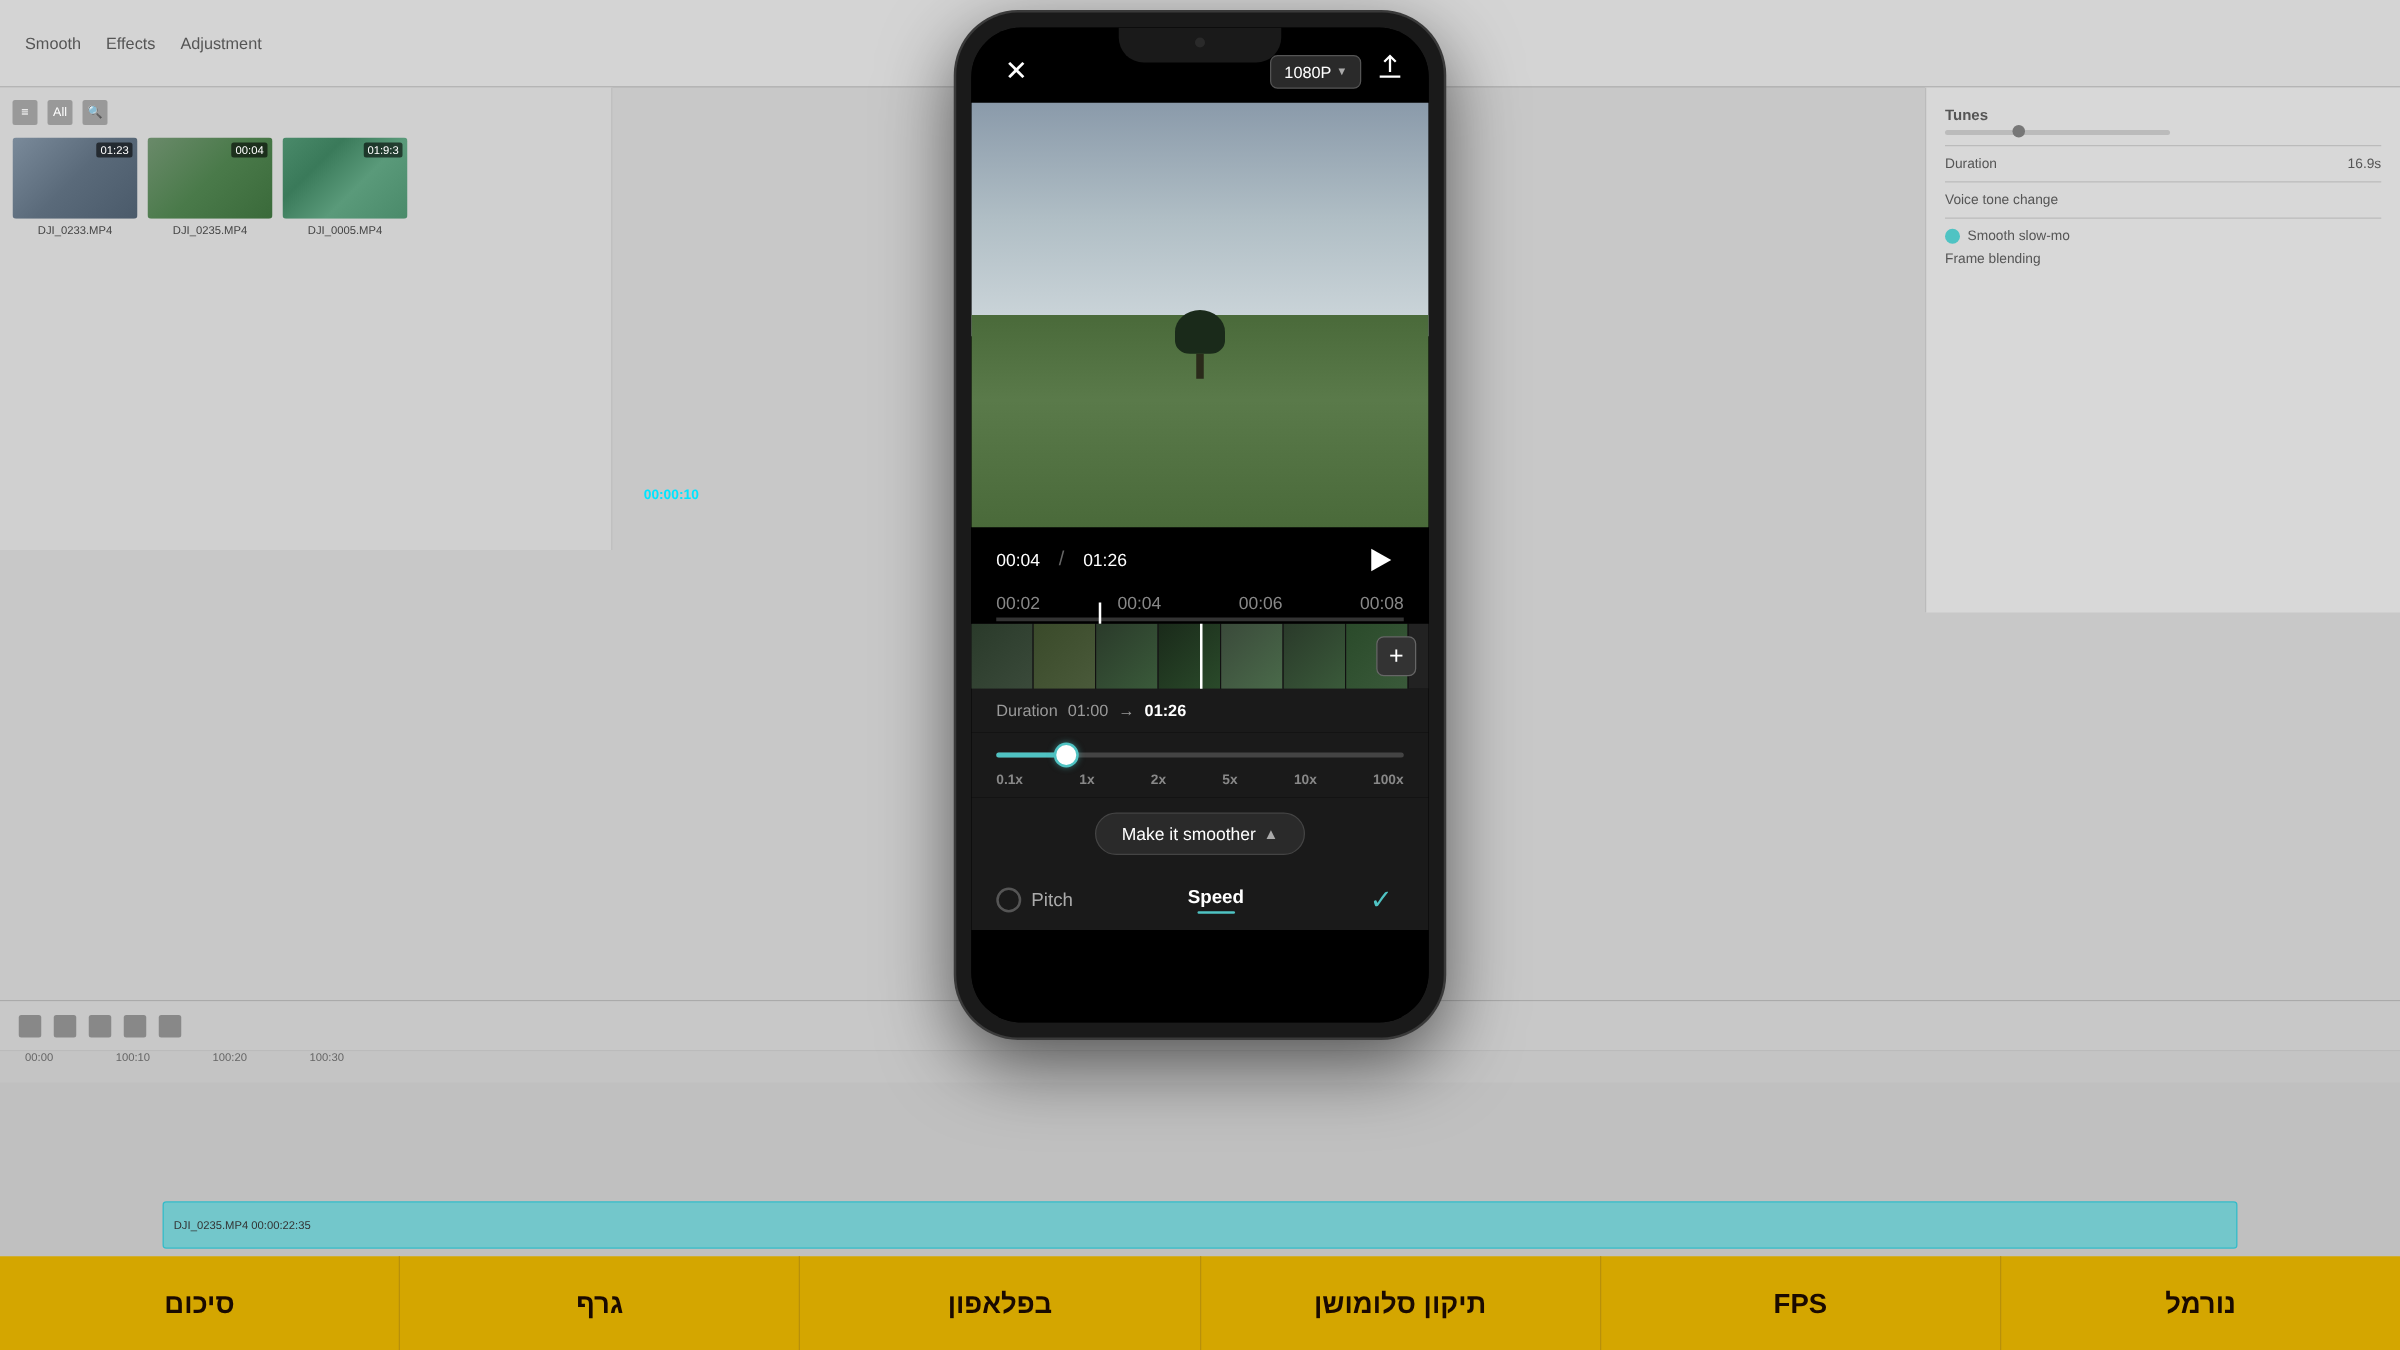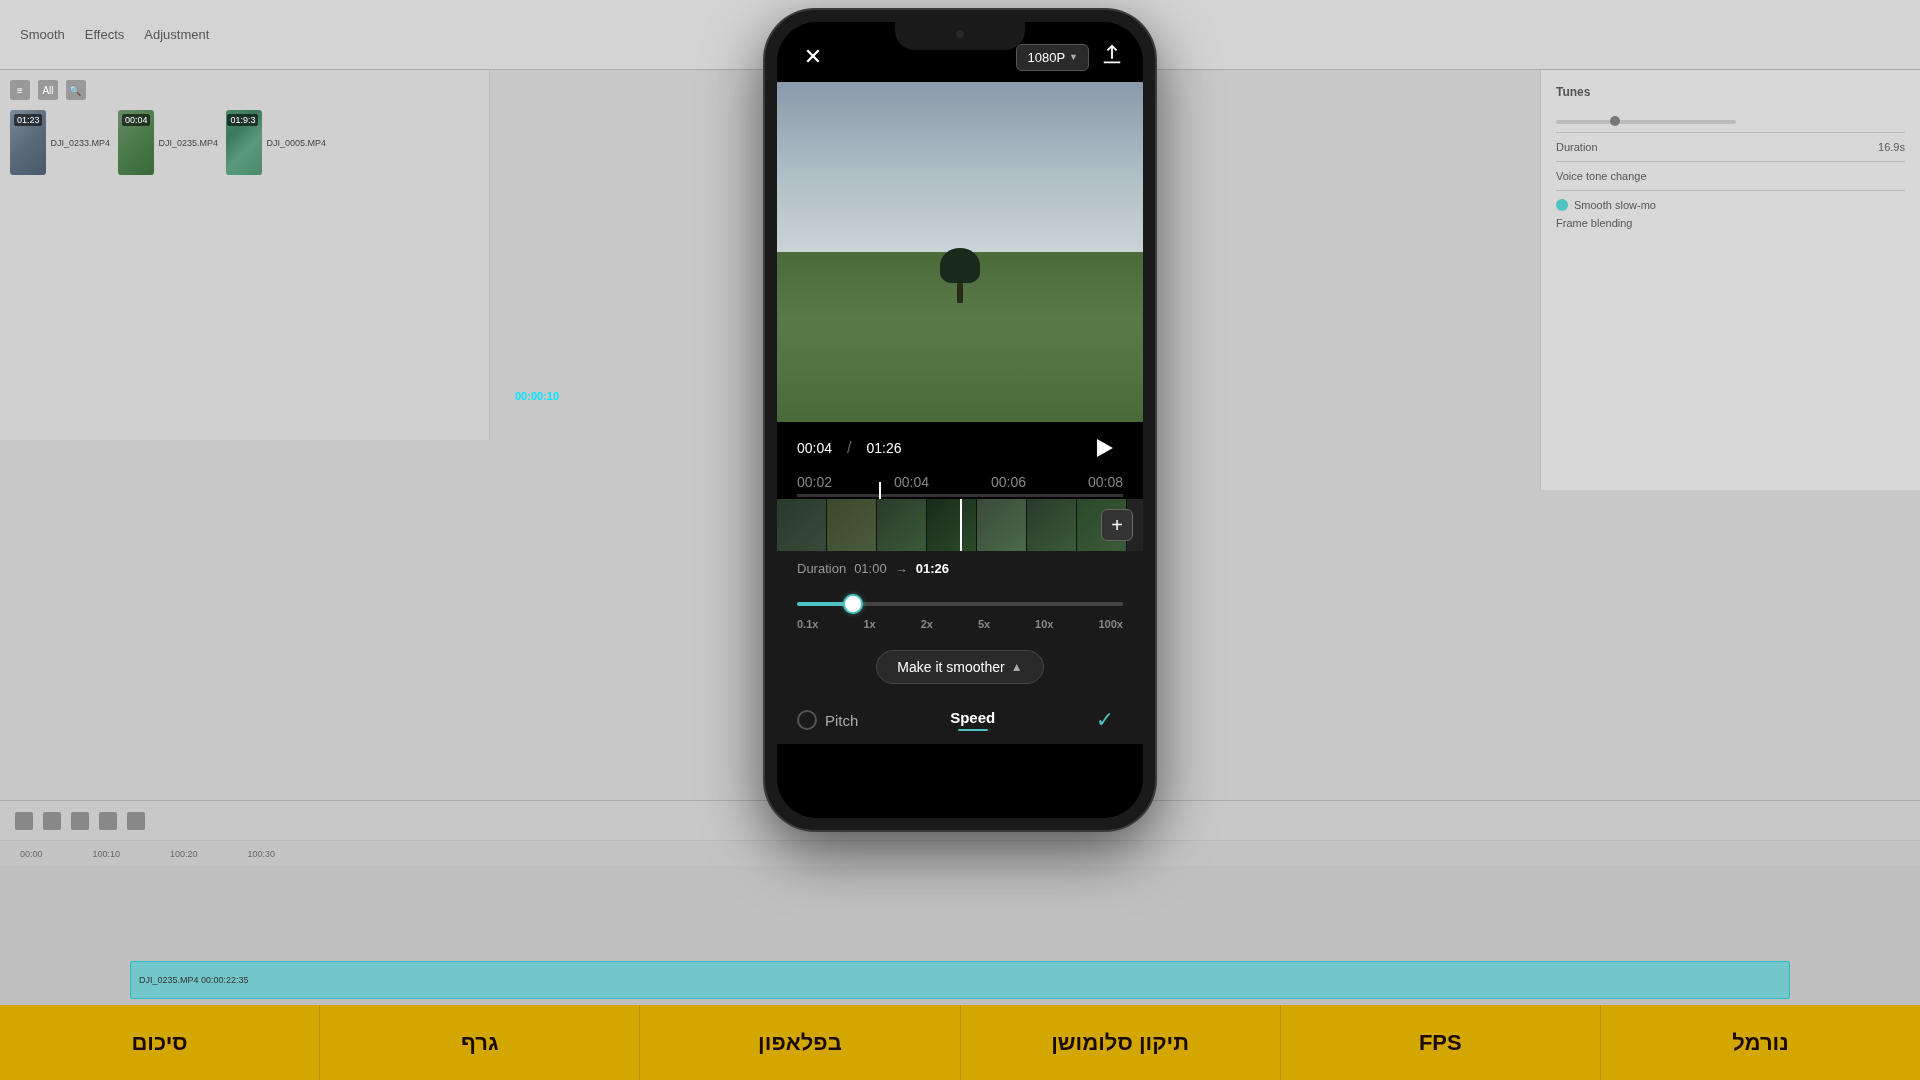--- a/index.html
+++ b/index.html
@@ -66,21 +66,21 @@
 
     .bg-media-grid {
       display: flex;
       gap: 8px;
       flex-wrap: wrap;
     }
 
     .bg-media-item {
       width: 100px;
       display: flex;
-      flex-direction: row;
+      flex-direction: column;
       align-items: center;
       gap: 4px;
     }
 
     .bg-media-thumb {
       width: 100px;
       height: 65px;
       background: #888;
       border-radius: 3px;
       overflow: hidden;
@@ -124,21 +124,21 @@
       width: 380px;
       height: 420px;
       background: #d8d8d8;
       border-left: 1px solid #bbb;
       padding: 15px;
     }
 
     .bg-inspector-title {
       font-size: 12px;
       color: #555;
-      margin-bottom: 21px;
+      margin-bottom: 5px;
       font-weight: 600;
     }
 
     .bg-inspector-row {
       display: flex;
       justify-content: space-between;
       align-items: center;
       margin-bottom: 8px;
     }
 
@@ -211,21 +211,21 @@
     .bg-tl-icon {
       width: 18px; height: 18px;
       background: #888;
       border-radius: 2px;
     }
 
     .bg-timeline-ruler {
       height: 25px;
       background: #c4c4c4;
       display: flex;
-      align-items: center;
+      align-items: flex-start;
       padding: 0 20px;
       gap: 50px;
     }
 
     .bg-ruler-mark {
       font-size: 9px;
       color: #666;
     }
 
     .bg-timeline-track {

